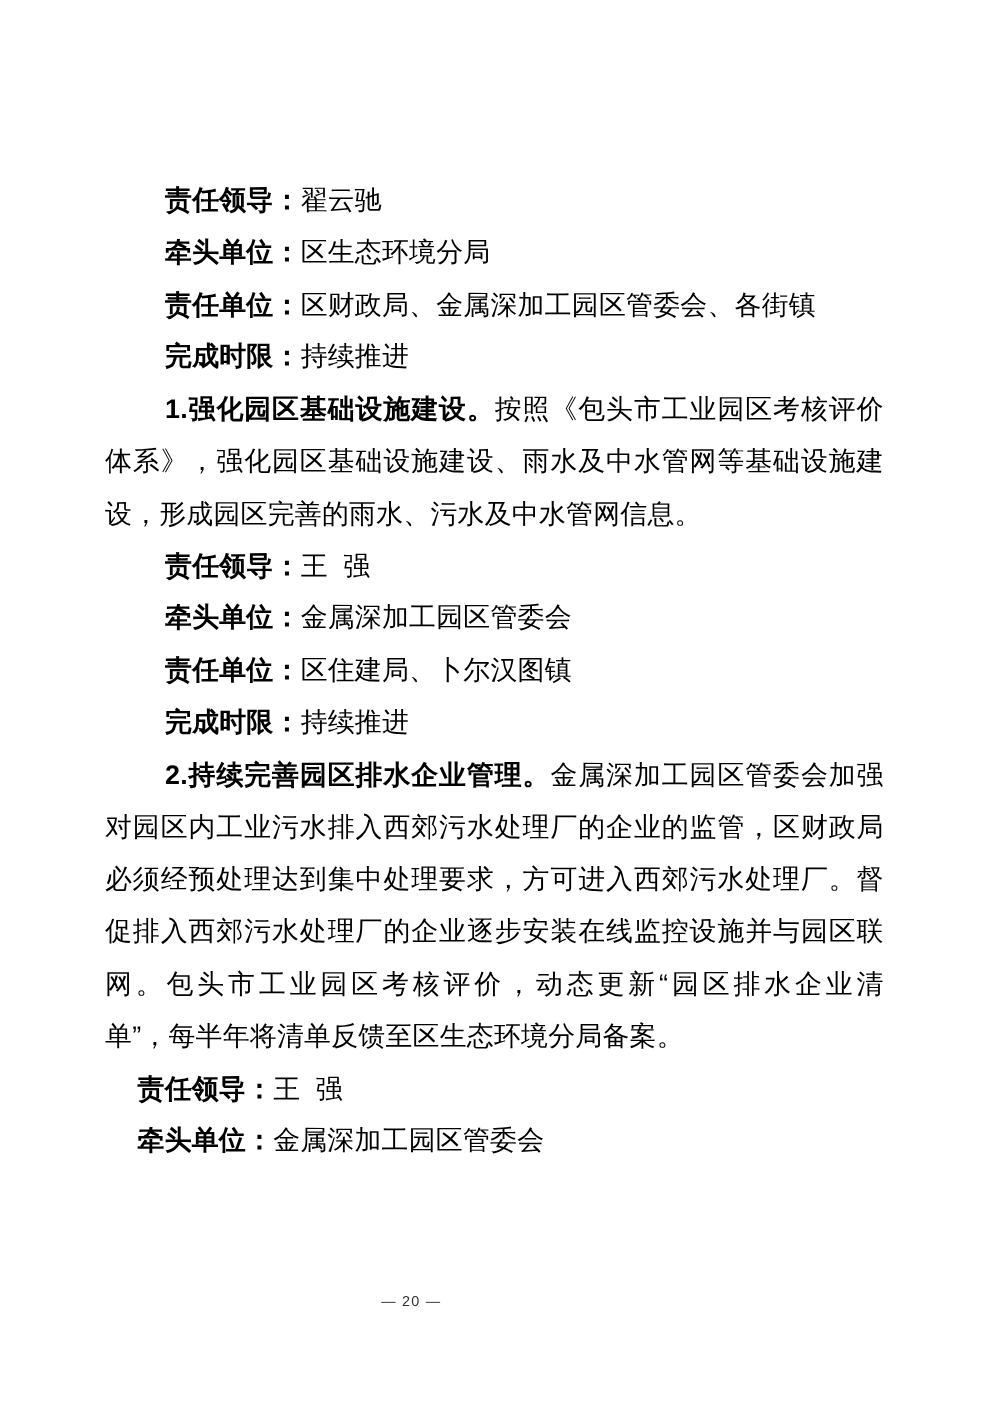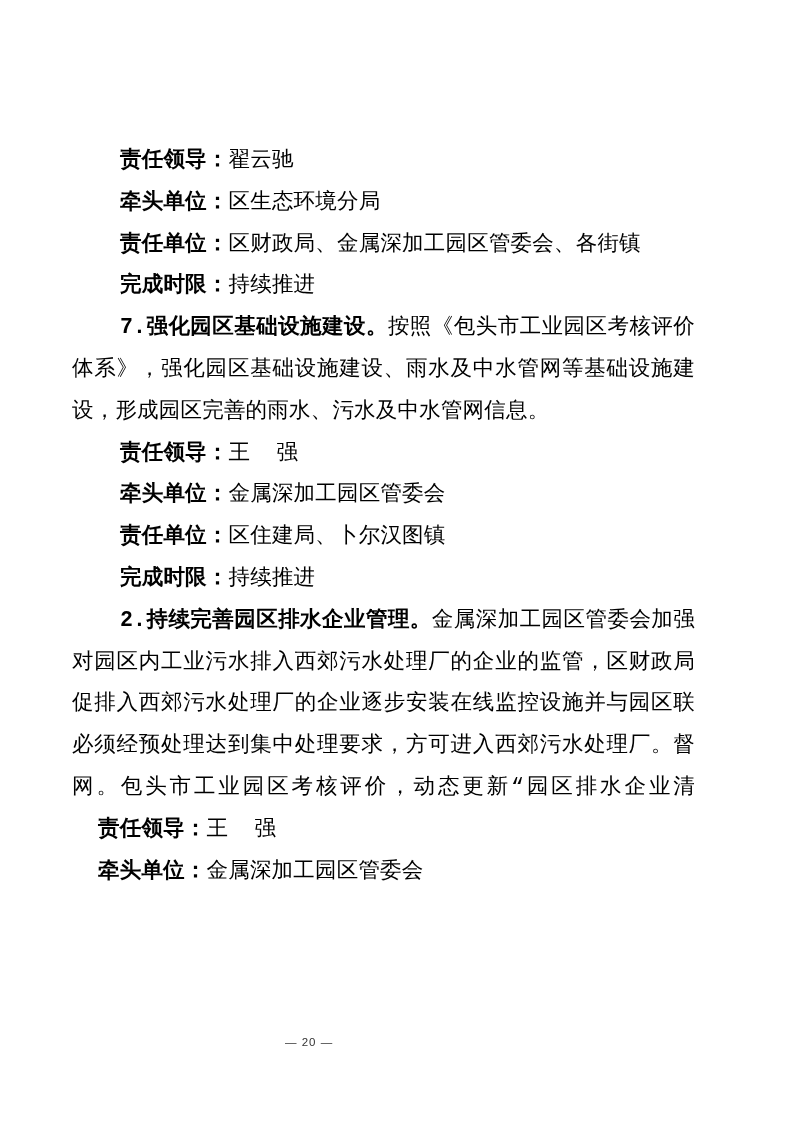--- a/index.html
+++ b/index.html
@@ -10,66 +10,66 @@
     color: #000000;
   }
   .page {
     position: relative;
     width: 793px; height: 1122px;
     background: #ffffff;
     overflow: hidden;
   }
   .content {
     position: absolute;
-    left: 72px; top: 140px;
+    left: 84px; top: 140px;
     width: 623px;
-    font-family: Liberation Mono, monospace;
   }
   .line {
     height: 41.8px;
     line-height: 41.8px;
     font-size: 21.5px;
     white-space: nowrap;
     letter-spacing: 0.2px;
   }
   .line.just {
     text-align: justify;
     text-align-last: justify;
   }
   .indent-i2 { padding-left: 48px; }
   .indent-i1 { padding-left: 26px; }
   .indent-none { padding-left: 0; }
   .seg { white-space: pre-wrap; }
   .seg.bold { font-weight: 700; }
   .footer {
     position: absolute;
-    left: 285px; top: 1036px;
+    left: 305px; top: 1036px;
     font-size: 11.5px;
     color: #333333;
     letter-spacing: 1px;
   }
 </style>
 </head>
 <body>
 
 <div class="page">
   <div class="content">
       <div class="line indent-i2"><span class="seg bold">责任领导：</span><span class="seg">翟云驰</span></div>
       <div class="line indent-i2"><span class="seg bold">牵头单位：</span><span class="seg">区生态环境分局</span></div>
       <div class="line indent-i2"><span class="seg bold">责任单位：</span><span class="seg">区财政局、金属深加工园区管委会、各街镇</span></div>
       <div class="line indent-i2"><span class="seg bold">完成时限：</span><span class="seg">持续推进</span></div>
-      <div class="line indent-i2 just"><span class="seg bold">7.强化园区基础设施建设。</span><span class="seg">按照《包头市工业园区考核评价</span></div>
+      <div class="line indent-i2 just"><span class="seg bold">1.强化园区基础设施建设。</span><span class="seg">按照《包头市工业园区考核评价</span></div>
       <div class="line indent-none just"><span class="seg">体系》，强化园区基础设施建设、雨水及中水管网等基础设施建</span></div>
       <div class="line indent-none"><span class="seg">设，形成园区完善的雨水、污水及中水管网信息。</span></div>
       <div class="line indent-i2"><span class="seg bold">责任领导：</span><span class="seg">王  强</span></div>
       <div class="line indent-i2"><span class="seg bold">牵头单位：</span><span class="seg">金属深加工园区管委会</span></div>
       <div class="line indent-i2"><span class="seg bold">责任单位：</span><span class="seg">区住建局、卜尔汉图镇</span></div>
       <div class="line indent-i2"><span class="seg bold">完成时限：</span><span class="seg">持续推进</span></div>
       <div class="line indent-i2 just"><span class="seg bold">2.持续完善园区排水企业管理。</span><span class="seg">金属深加工园区管委会加强</span></div>
       <div class="line indent-none just"><span class="seg">对园区内工业污水排入西郊污水处理厂的企业的监管，区财政局</span></div>
+      <div class="line indent-none just"><span class="seg">必须经预处理达到集中处理要求，方可进入西郊污水处理厂。督</span></div>
       <div class="line indent-none just"><span class="seg">促排入西郊污水处理厂的企业逐步安装在线监控设施并与园区联</span></div>
-      <div class="line indent-none just"><span class="seg">必须经预处理达到集中处理要求，方可进入西郊污水处理厂。督</span></div>
       <div class="line indent-none just"><span class="seg">网。包头市工业园区考核评价，动态更新“园区排水企业清</span></div>
+      <div class="line indent-none"><span class="seg">单”，每半年将清单反馈至区生态环境分局备案。</span></div>
       <div class="line indent-i1"><span class="seg bold">责任领导：</span><span class="seg">王  强</span></div>
       <div class="line indent-i1"><span class="seg bold">牵头单位：</span><span class="seg">金属深加工园区管委会</span></div>
     </div>
   <div class="footer">— 20 —</div>
 </div>
 
 </body></html>

